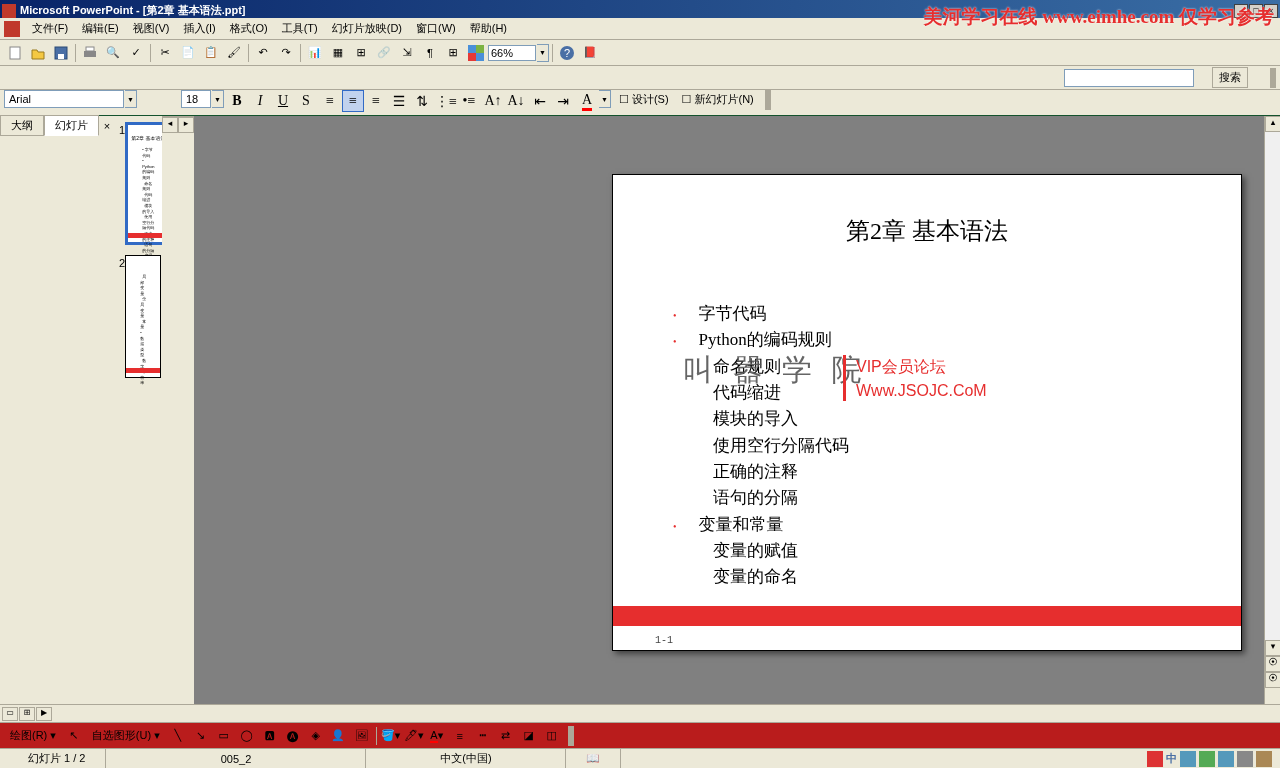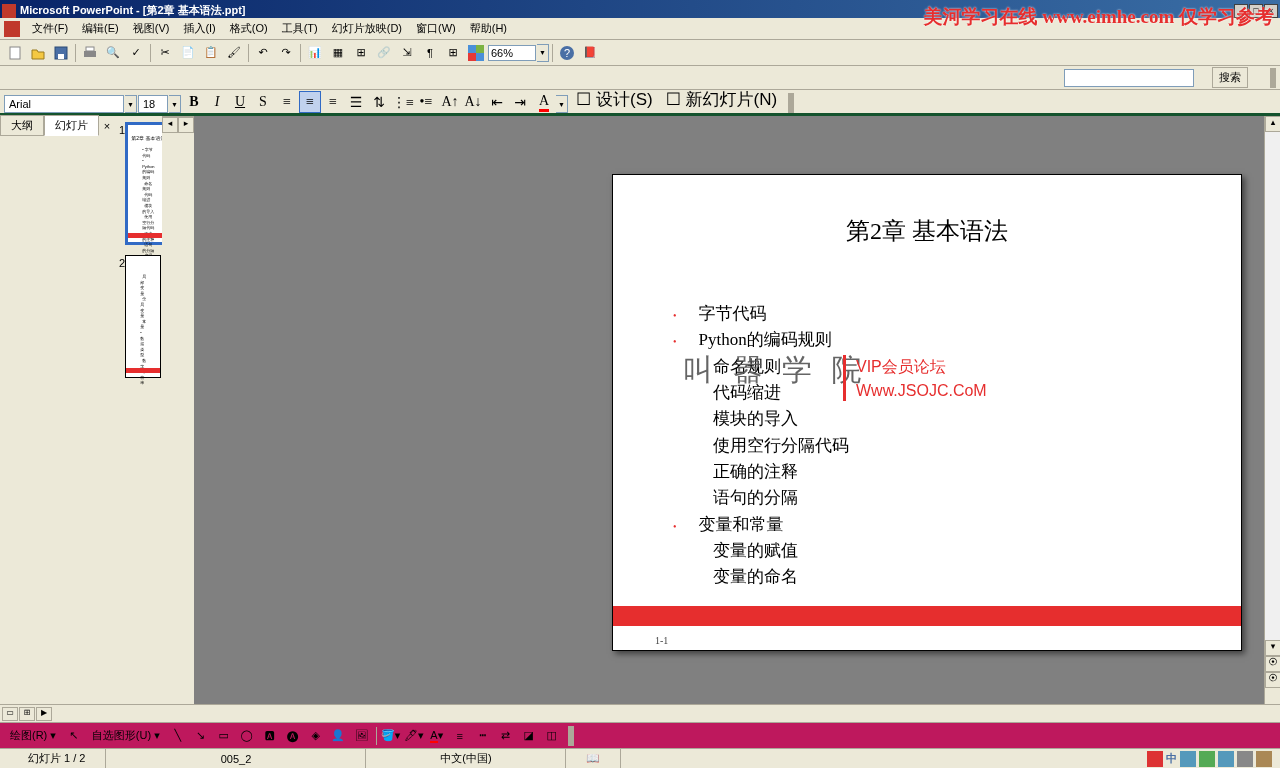--- a/index.html
+++ b/index.html
@@ -19,29 +19,29 @@
 .toolbar .tb-btn { width: 22px; height: 22px; display: flex; align-items: center; justify-content: center; cursor: pointer; }
 .toolbar .sep { width: 1px; height: 18px; background: #aca899; margin: 0 2px; }
 .toolbar .zoom-box { width: 48px; height: 16px; background: #fff; border: 1px solid #7f9db9; padding: 0 2px; font-size: 11px; display: flex; align-items: center; }
 .toolbar .zoom-drop { width: 12px; height: 18px; background: #ece9d8; border: 1px solid #7f9db9; border-left: none; display: flex; align-items: center; justify-content: center; font-size: 7px; }
 
 .searchbar { height: 24px; background: #ece9d8; display: flex; align-items: center; justify-content: flex-end; padding: 0 4px; gap: 18px; border-bottom: 1px solid #aca899; }
 .searchbar .search-input { width: 130px; height: 18px; background: #fff; border: 1px solid #7f9db9; padding: 0 2px; }
 .searchbar .search-btn { padding: 2px 6px; background: #ece9d8; border: 1px solid #aca899; font-size: 11px; }
 .searchbar .sep-v { width: 6px; height: 20px; background: #aca899; margin-left: 4px; }
 
-.formatbar { height: 26px; background: #ece9d8; display: flex; align-items: flex-end; padding: 0 4px; gap: 1px; border-bottom: 3px solid #14532d; }
+.formatbar { height: 26px; background: #ece9d8; display: flex; align-items: flex-start; padding: 0 4px; gap: 1px; border-bottom: 1px solid #14532d; }
 .formatbar .font-box { width: 120px; height: 18px; background: #fff; border: 1px solid #7f9db9; padding: 0 4px; font-size: 11px; display: flex; align-items: center; }
-.formatbar .size-box { width: 30px; height: 18px; background: #fff; border: 1px solid #7f9db9; padding: 0 4px; font-size: 11px; display: flex; align-items: center; }
+.formatbar .size-box { width: 30px; height: 18px; background: #fff; border: 1px solid #7f9db9; padding: 0 4px; font-size: 11px; display: flex; align-items: center; margin-left: 43px; }
 .formatbar .drop { width: 12px; height: 18px; background: #ece9d8; border: 1px solid #7f9db9; border-left: none; display: flex; align-items: center; justify-content: center; font-size: 7px; }
 .formatbar .fb-btn { width: 22px; height: 22px; display: flex; align-items: center; justify-content: center; cursor: pointer; font-family: "Times New Roman"; font-size: 14px; }
 .formatbar .fb-btn.bold { font-weight: bold; }
 .formatbar .fb-btn.italic { font-style: italic; }
 .formatbar .fb-btn.underline { text-decoration: underline; }
-.formatbar .label-btn { padding: 2px 6px; cursor: pointer; font-size: 17px; }
+.formatbar .label-btn { padding: 2px 6px; cursor: pointer; font-size: 11px; }
 .formatbar .sep-v { width: 6px; height: 20px; background: #aca899; margin-left: 4px; }
 
 .workspace { display: flex; height: 588px; }
 
 .left-panel { width: 194px; background: #ece9d8; display: flex; flex-direction: row; }
 .tabs { height: 20px; display: flex; background: #ece9d8; align-items: flex-end; }
 .tab { padding: 2px 10px; background: #ece9d8; border: 1px solid #aca899; font-size: 11px; cursor: pointer; }
 .tab.active { background: #fff; border-bottom: 1px solid #fff; }
 .tab-close { width: 16px; height: 16px; margin-left: auto; text-align: center; cursor: pointer; font-size: 11px; }
 .thumbs { flex: 1; background: #ece9d8; overflow-y: auto; padding: 6px 4px; }
@@ -65,26 +65,26 @@
 .slide { position: absolute; left: 418px; top: 58px; width: 630px; height: 477px; background: #fff; box-shadow: 3px 3px 6px rgba(0,0,0,0.5); border: 1px solid #000; }
 .slide-title { font-size: 24px; font-family: SimSun, serif; text-align: center; margin-top: 40px; }
 .slide-content { margin: 54px 0 0 60px; font-family: SimSun, "Times New Roman", serif; font-size: 17px; line-height: 1.55; }
 .slide-content .l1 { display: flex; align-items: baseline; }
 .slide-content .l1 .bullet { color: #e62e2e; font-size: 10px; margin-right: 22px; }
 .slide-content .l2 { margin-left: 40px; }
 .slide-wm { position: absolute; top: 175px; left: 70px; font-size: 30px; font-family: "KaiTi", serif; color: #555; letter-spacing: 6px; opacity: 0.9; pointer-events: none; }
 .slide-wm-bar { position: absolute; top: 180px; left: 230px; width: 3px; height: 46px; background: #e62e2e; }
 .slide-wm-txt { position: absolute; top: 180px; left: 243px; color: #e62e2e; font-size: 16px; font-family: "Microsoft YaHei", Arial; line-height: 1.5; }
 .slide-red { position: absolute; bottom: 24px; left: 0; right: 0; height: 20px; background: #e62e2e; }
-.slide-footer { position: absolute; bottom: 4px; left: 42px; font-size: 10px; font-family: Liberation Serif, serif; color: #444; margin-top: 36px; }
+.slide-footer { position: absolute; bottom: 4px; left: 42px; font-size: 10px; font-family: Liberation Mono, monospace; color: #444; margin-top: 36px; }
 
 .viewbar { height: 18px; background: #ece9d8; display: flex; align-items: center; padding: 0 2px; border-top: 1px solid #aca899; }
 .viewbar .vb-btn { width: 16px; height: 14px; border: 1px solid #aca899; margin-right: 1px; background: #ece9d8; cursor: pointer; font-size: 8px; text-align: center; }
 
-.drawbar { height: 26px; background: #be185d; display: flex; align-items: center; padding: 0 4px; gap: 1px; border-top: 1px solid #aca899; }
+.drawbar { height: 26px; background: #b91c1c; display: flex; align-items: center; padding: 0 4px; gap: 1px; border-top: 1px solid #aca899; }
 .drawbar .db-btn { width: 22px; height: 22px; display: flex; align-items: center; justify-content: center; cursor: pointer; }
 .drawbar .db-label { padding: 2px 6px; cursor: pointer; }
 .drawbar .sep { width: 1px; height: 18px; background: #aca899; margin: 0 2px; }
 .drawbar .sep-v { width: 6px; height: 20px; background: #aca899; margin-left: 4px; }
 
 .statusbar { height: 20px; background: #ece9d8; display: flex; align-items: center; padding: 0 8px; border-top: 1px solid #aca899; font-size: 11px; }
 .statusbar .cell { padding: 0 20px; border-right: 1px solid #aca899; height: 100%; display: flex; align-items: center; }
 .statusbar .tray { margin-left: auto; display: flex; gap: 3px; align-items: center; }
 .statusbar .tray-icon { width: 16px; height: 16px; background: #999; }
 

